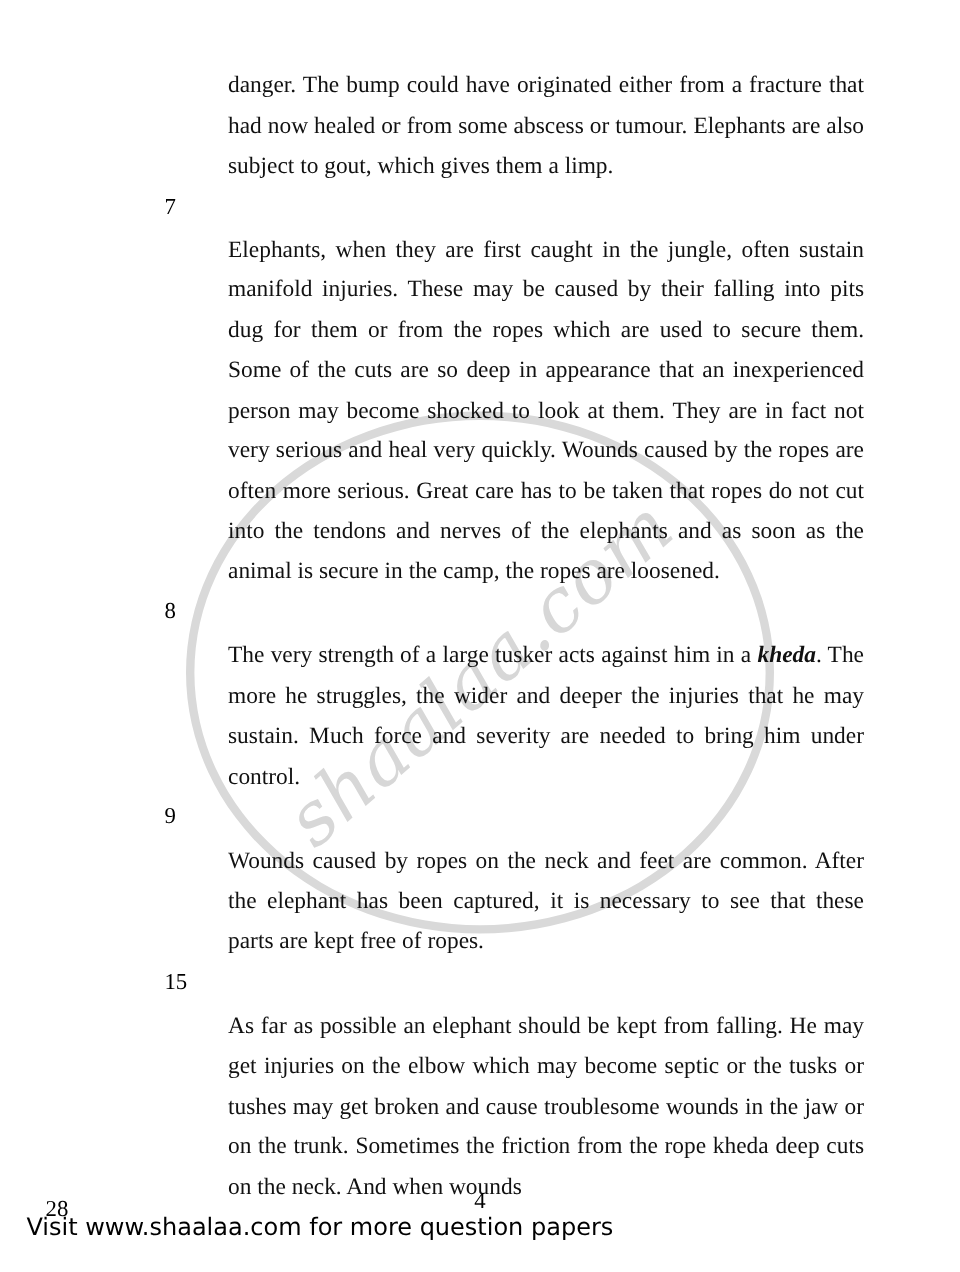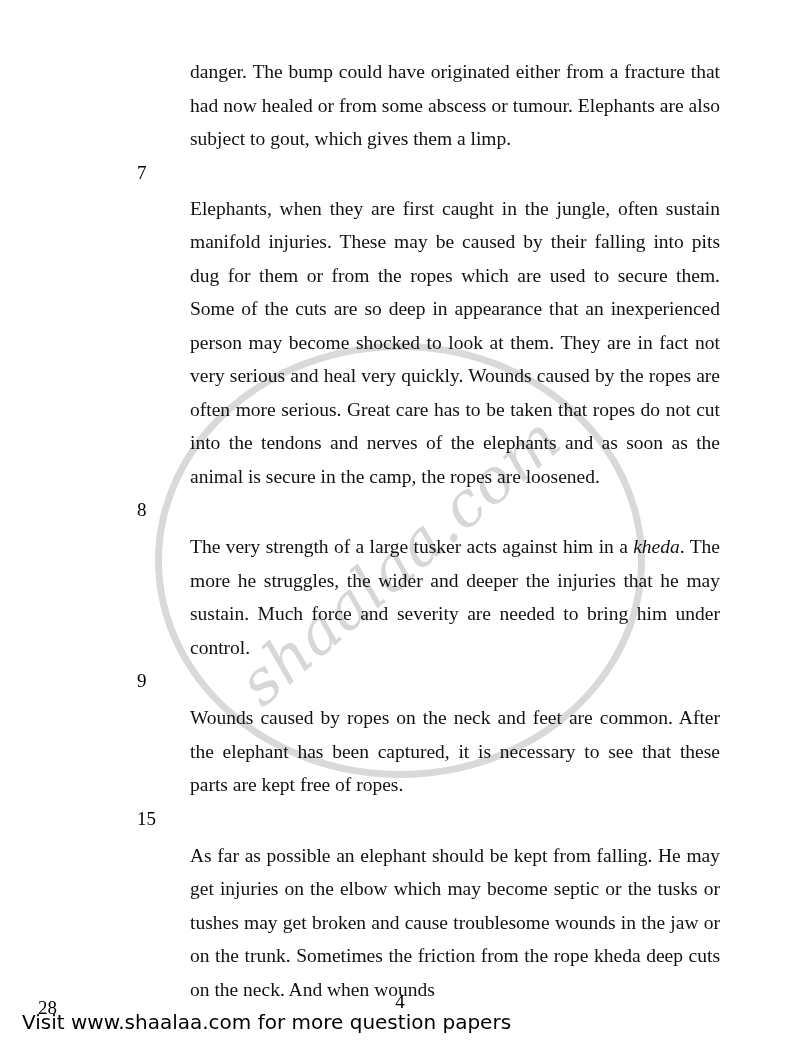--- a/index.html
+++ b/index.html
@@ -84,20 +84,21 @@
     margin-right: 80px;
     font-size: 19.5px;
     line-height: 33.5px;
     text-align: justify;
     text-justify: inter-word;
     color: #111111;
     hyphens: none;
   }
   .para-text i, .para-text em {
     font-style: italic;
+    font-weight: bold;
   }
 
   #para-intro { padding-top: 55px; }
   #para-7  { padding-top: 36px; }
   #para-8  { padding-top: 37px; }
   #para-9  { padding-top: 37px; }
   #para-10 { padding-top: 37px; }
 
   
   #footer {

